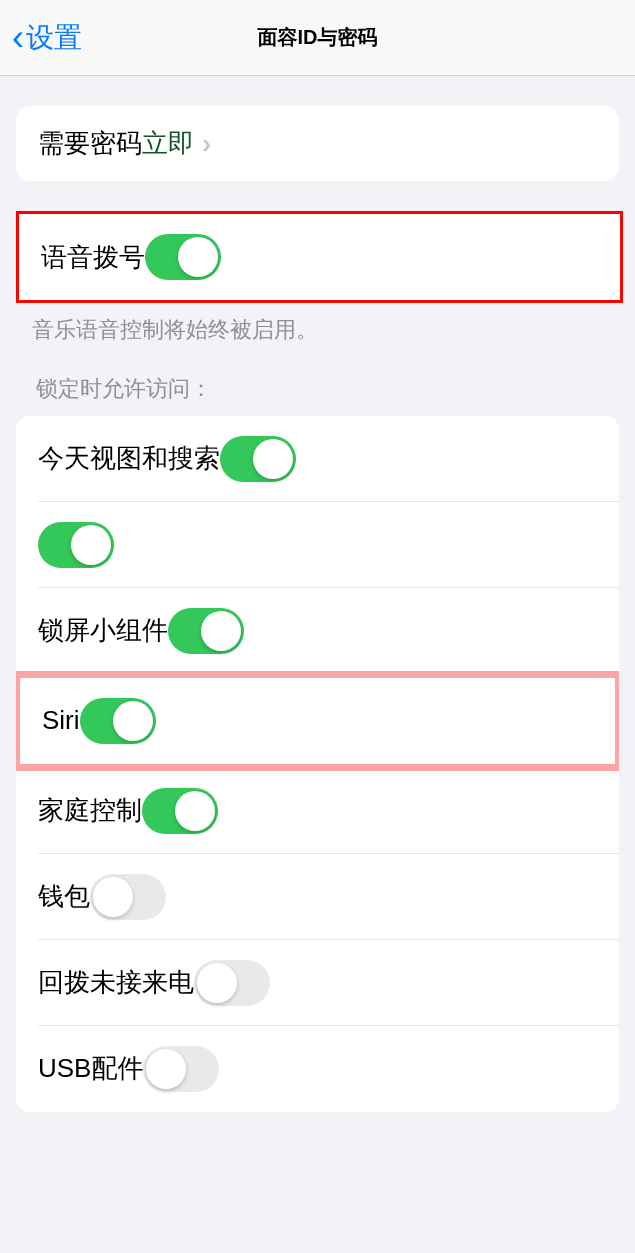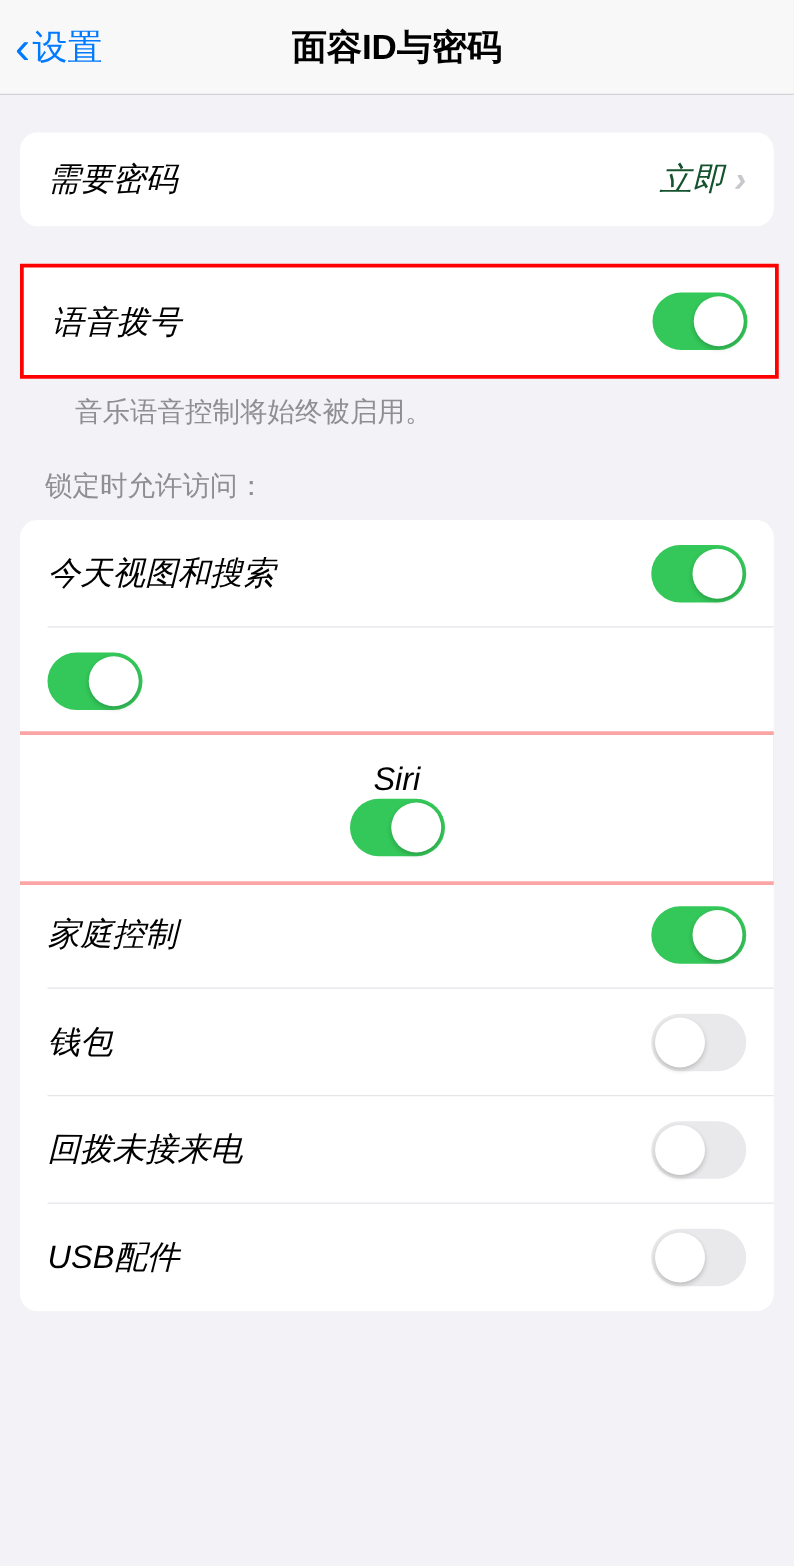--- a/index.html
+++ b/index.html
@@ -33,21 +33,21 @@
     .back-chevron {
       font-size: 36px;
       font-weight: 400;
       margin-right: 2px;
       line-height: 1;
     }
     .nav-title {
       position: absolute;
       left: 50%;
       transform: translateX(-50%);
-      font-size: 28px;
+      font-size: 20px;
       font-weight: 600;
       color: #000;
     }
     .content {
       padding: 0;
     }
     .group {
       background: #fff;
       margin: 30px 16px 0 16px;
       border-radius: 14px;
@@ -57,41 +57,39 @@
       border: 3px solid #ff0000;
       border-radius: 0;
       margin: 30px 12px 0 16px;
     }
     .group-first {
       margin-top: 30px;
     }
     .row {
       display: flex;
       align-items: center;
-      justify-content: space-between;
+      justify-content: flex-start;
       padding: 20px 22px;
       min-height: 74px;
       position: relative;
-      font-style: italic;
     }
     .row:not(:last-child)::after {
       content: '';
       position: absolute;
       bottom: 0;
       left: 22px;
       right: 0;
       height: 1px;
       background: #e5e5ea;
     }
     .row-highlighted {
-      border: 3px solid #fca5a5;
+      border: 7px solid #fca5a5;
       margin: -3px;
       position: relative;
       z-index: 1;
-      flex-direction: column;
     }
     .row-highlighted::after {
       display: none !important;
     }
     .row-label {
       font-size: 26px;
       color: #000;
       font-weight: 400;
     }
     .row-value {
@@ -106,21 +104,20 @@
     .chevron-right {
       color: #c7c7cc;
       font-size: 28px;
       font-weight: 600;
     }
     .footer-text {
       font-size: 22px;
       color: #8e8e93;
       padding: 12px 32px 0 32px;
       line-height: 1.4;
-      margin-left: 28px;
     }
     .header-text {
       font-size: 22px;
       color: #8e8e93;
       padding: 28px 32px 6px 36px;
     }
     .toggle {
       width: 76px;
       height: 46px;
       border-radius: 23px;
@@ -189,20 +186,26 @@
       <span class="row-label">今天视图和搜索</span>
       <div class="toggle on">
         <div class="toggle-knob"></div>
       </div>
     </div>
     <div class="row">
       <div class="toggle on">
         <div class="toggle-knob"></div>
       </div>
     </div>
+    <div class="row">
+      <span class="row-label">锁屏小组件</span>
+      <div class="toggle on">
+        <div class="toggle-knob"></div>
+      </div>
+    </div>
     <div class="row row-highlighted">
       <span class="row-label">Siri</span>
       <div class="toggle on">
         <div class="toggle-knob"></div>
       </div>
     </div>
     <div class="row">
       <span class="row-label">家庭控制</span>
       <div class="toggle on">
         <div class="toggle-knob"></div>

